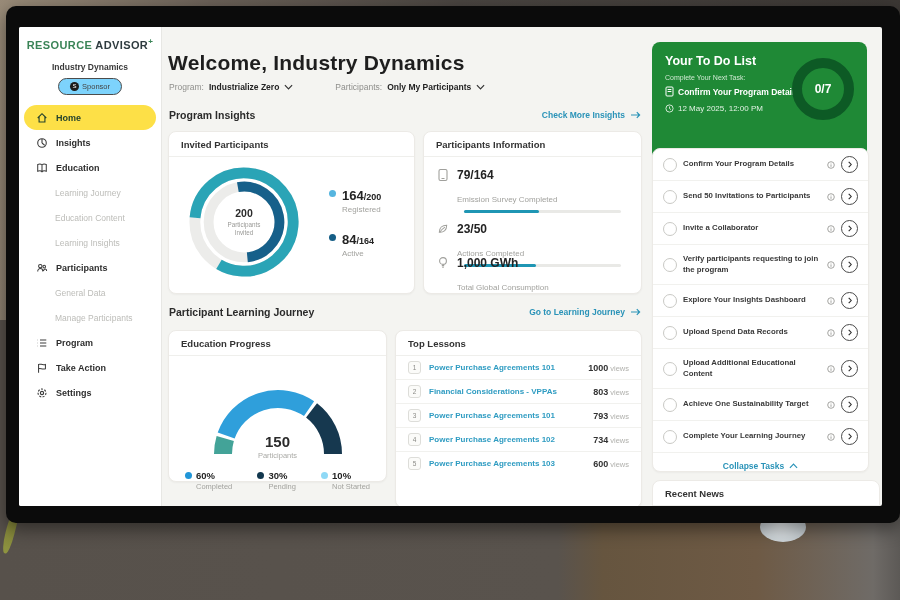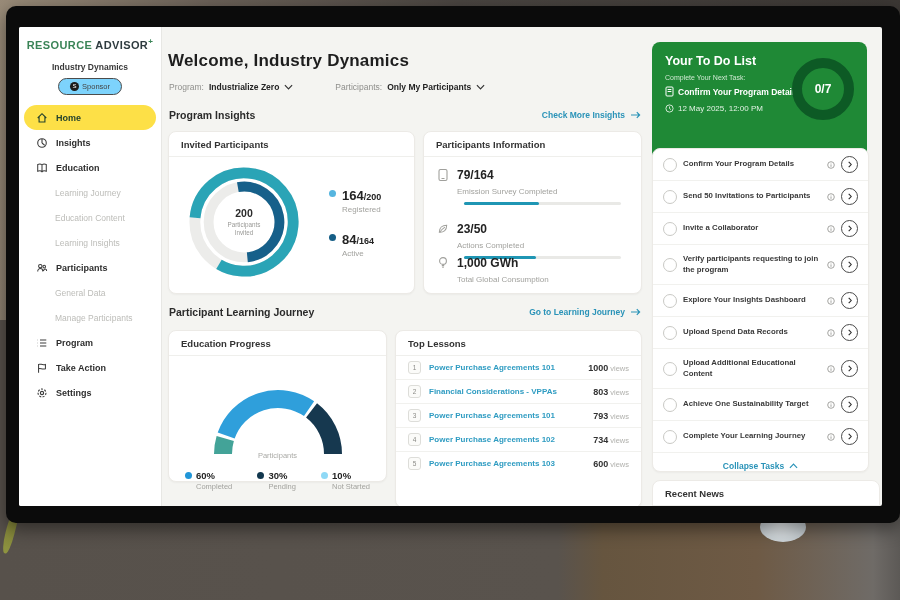--- a/index.html
+++ b/index.html
@@ -29,21 +29,21 @@
   .badge .bdot{width:9px;height:9px;border-radius:50%;background:#1c1c1c;color:#fff;font-size:6px;
          display:flex;align-items:center;justify-content:center;}
   .menu{position:absolute;left:0;top:78px;width:100%;}
   .mi{height:25px;display:flex;align-items:center;gap:8px;padding:0 12px;margin:0 5px;border-radius:13px;
       font-size:9px;font-weight:bold;color:#2e2e2e;cursor:pointer;}
   .mi.active{background:#fde047;color:#24422d;}
   .mi.sub{font-weight:normal;color:#bcbcb8;padding-left:31px;font-size:8.5px;}
   .mi svg{flex:0 0 auto;}
   
   .main{position:absolute;left:142px;top:0;right:0;bottom:0;}
-  .welcome{position:absolute;left:7px;top:24px;font-size:17px;font-weight:bold;color:#1e1e1e;letter-spacing:.2px;}
+  .welcome{position:absolute;left:7px;top:24px;font-size:21px;font-weight:bold;color:#1e1e1e;letter-spacing:.2px;}
   .filters{position:absolute;left:8px;top:55px;display:flex;gap:42px;align-items:center;}
   .fgroup{display:flex;align-items:center;gap:5px;cursor:pointer;}
   .flabel{font-size:8.5px;color:#8f8f8c;}
   .fvalue{font-size:8.5px;font-weight:bold;color:#232323;}
   .sect{position:absolute;left:8px;width:472px;display:flex;justify-content:space-between;align-items:center;}
   .sect-title{font-size:10.5px;font-weight:bold;color:#2b2b2b;}
   .sect-link{font-size:8.5px;font-weight:bold;color:#2a93b8;display:flex;align-items:center;gap:5px;cursor:pointer;}
   .card{position:absolute;background:#fff;border:1px solid #eceae6;border-radius:8px;box-shadow:0 1px 2px rgba(0,0,0,.04);}
   .card-h{padding:7px 12px 6px;border-bottom:1px solid #efefec;font-size:9.5px;font-weight:bold;color:#333;}
   
@@ -55,21 +55,21 @@
   .c1-legend{margin-left:26px;display:flex;flex-direction:column;gap:16px;}
   .lg-item{display:flex;gap:6px;align-items:flex-start;}
   .lg-dot{width:7px;height:7px;border-radius:50%;margin-top:4px;}
   .lg-big{font-size:13px;font-weight:bold;color:#232323;}
   .lg-small{font-size:9px;font-weight:bold;color:#232323;}
   .lg-lab{font-size:8px;color:#a2a29e;margin-top:1px;}
   
   .stat{position:absolute;left:13px;right:16px;}
   .stat-row{display:flex;gap:8px;align-items:flex-start;}
   .stat-txt .v{font-size:12px;font-weight:bold;color:#232323;}
-  .stat-txt .l{font-size:8px;color:#a2a29e;margin-top:5px;}
+  .stat-txt .l{font-size:8px;color:#a2a29e;margin-top:13px;}
   .bar{position:absolute;left:27px;right:4px;height:3px;background:#e9e9e6;border-radius:2px;margin-top:6px;}
   .bar-fill{height:100%;border-radius:2px;}
   
   .gauge-wrap{position:relative;width:190px;height:96px;margin:8px auto 0;}
   .gauge-center{position:absolute;left:0;right:0;bottom:0;text-align:center;}
   .gauge-center .v{font-size:15px;font-weight:bold;color:#2b2b2b;}
   .gauge-center .l{font-size:7.5px;color:#ababa7;margin-top:1px;}
   .g-legend{display:flex;justify-content:space-between;padding:10px 16px 0;}
   .gl{display:flex;gap:4px;align-items:flex-start;}
   .gl .lg-dot{margin-top:2px;}
@@ -319,20 +319,21 @@
           <div class="card-h">Education Progress</div>
           <div class="gauge-wrap">
             <svg width="190" height="96" viewBox="0 0 190 96">
                 <g id="gauge-arcs">
                   <path d="M 40 90 A 55 55 0 0 1 42.23773140029684 74.47121987364179" fill="none" stroke="#43a398" stroke-width="18"></path>
                   <path d="M 43.18684009669868 71.55016366373597 A 55 55 0 0 1 126.07318518837158 44.618757594693776" fill="none" stroke="#2f9fdb" stroke-width="18"></path>
                   <path d="M 128.55798401456974 46.42406961546451 A 55 55 0 0 1 150 90" fill="none" stroke="#16384f" stroke-width="18"></path>
                 </g>
               </svg>
             <div class="gauge-center">
+              <div class="v">150</div>
               <div class="l">Participants</div>
             </div>
           </div>
           <div class="g-legend">
             <div class="gl">
               <span class="lg-dot" style="background: rgb(33, 150, 216);"></span>
               <div>
                   <div class="v">60%</div>
               <div class="l">Completed</div>
                 </div>

